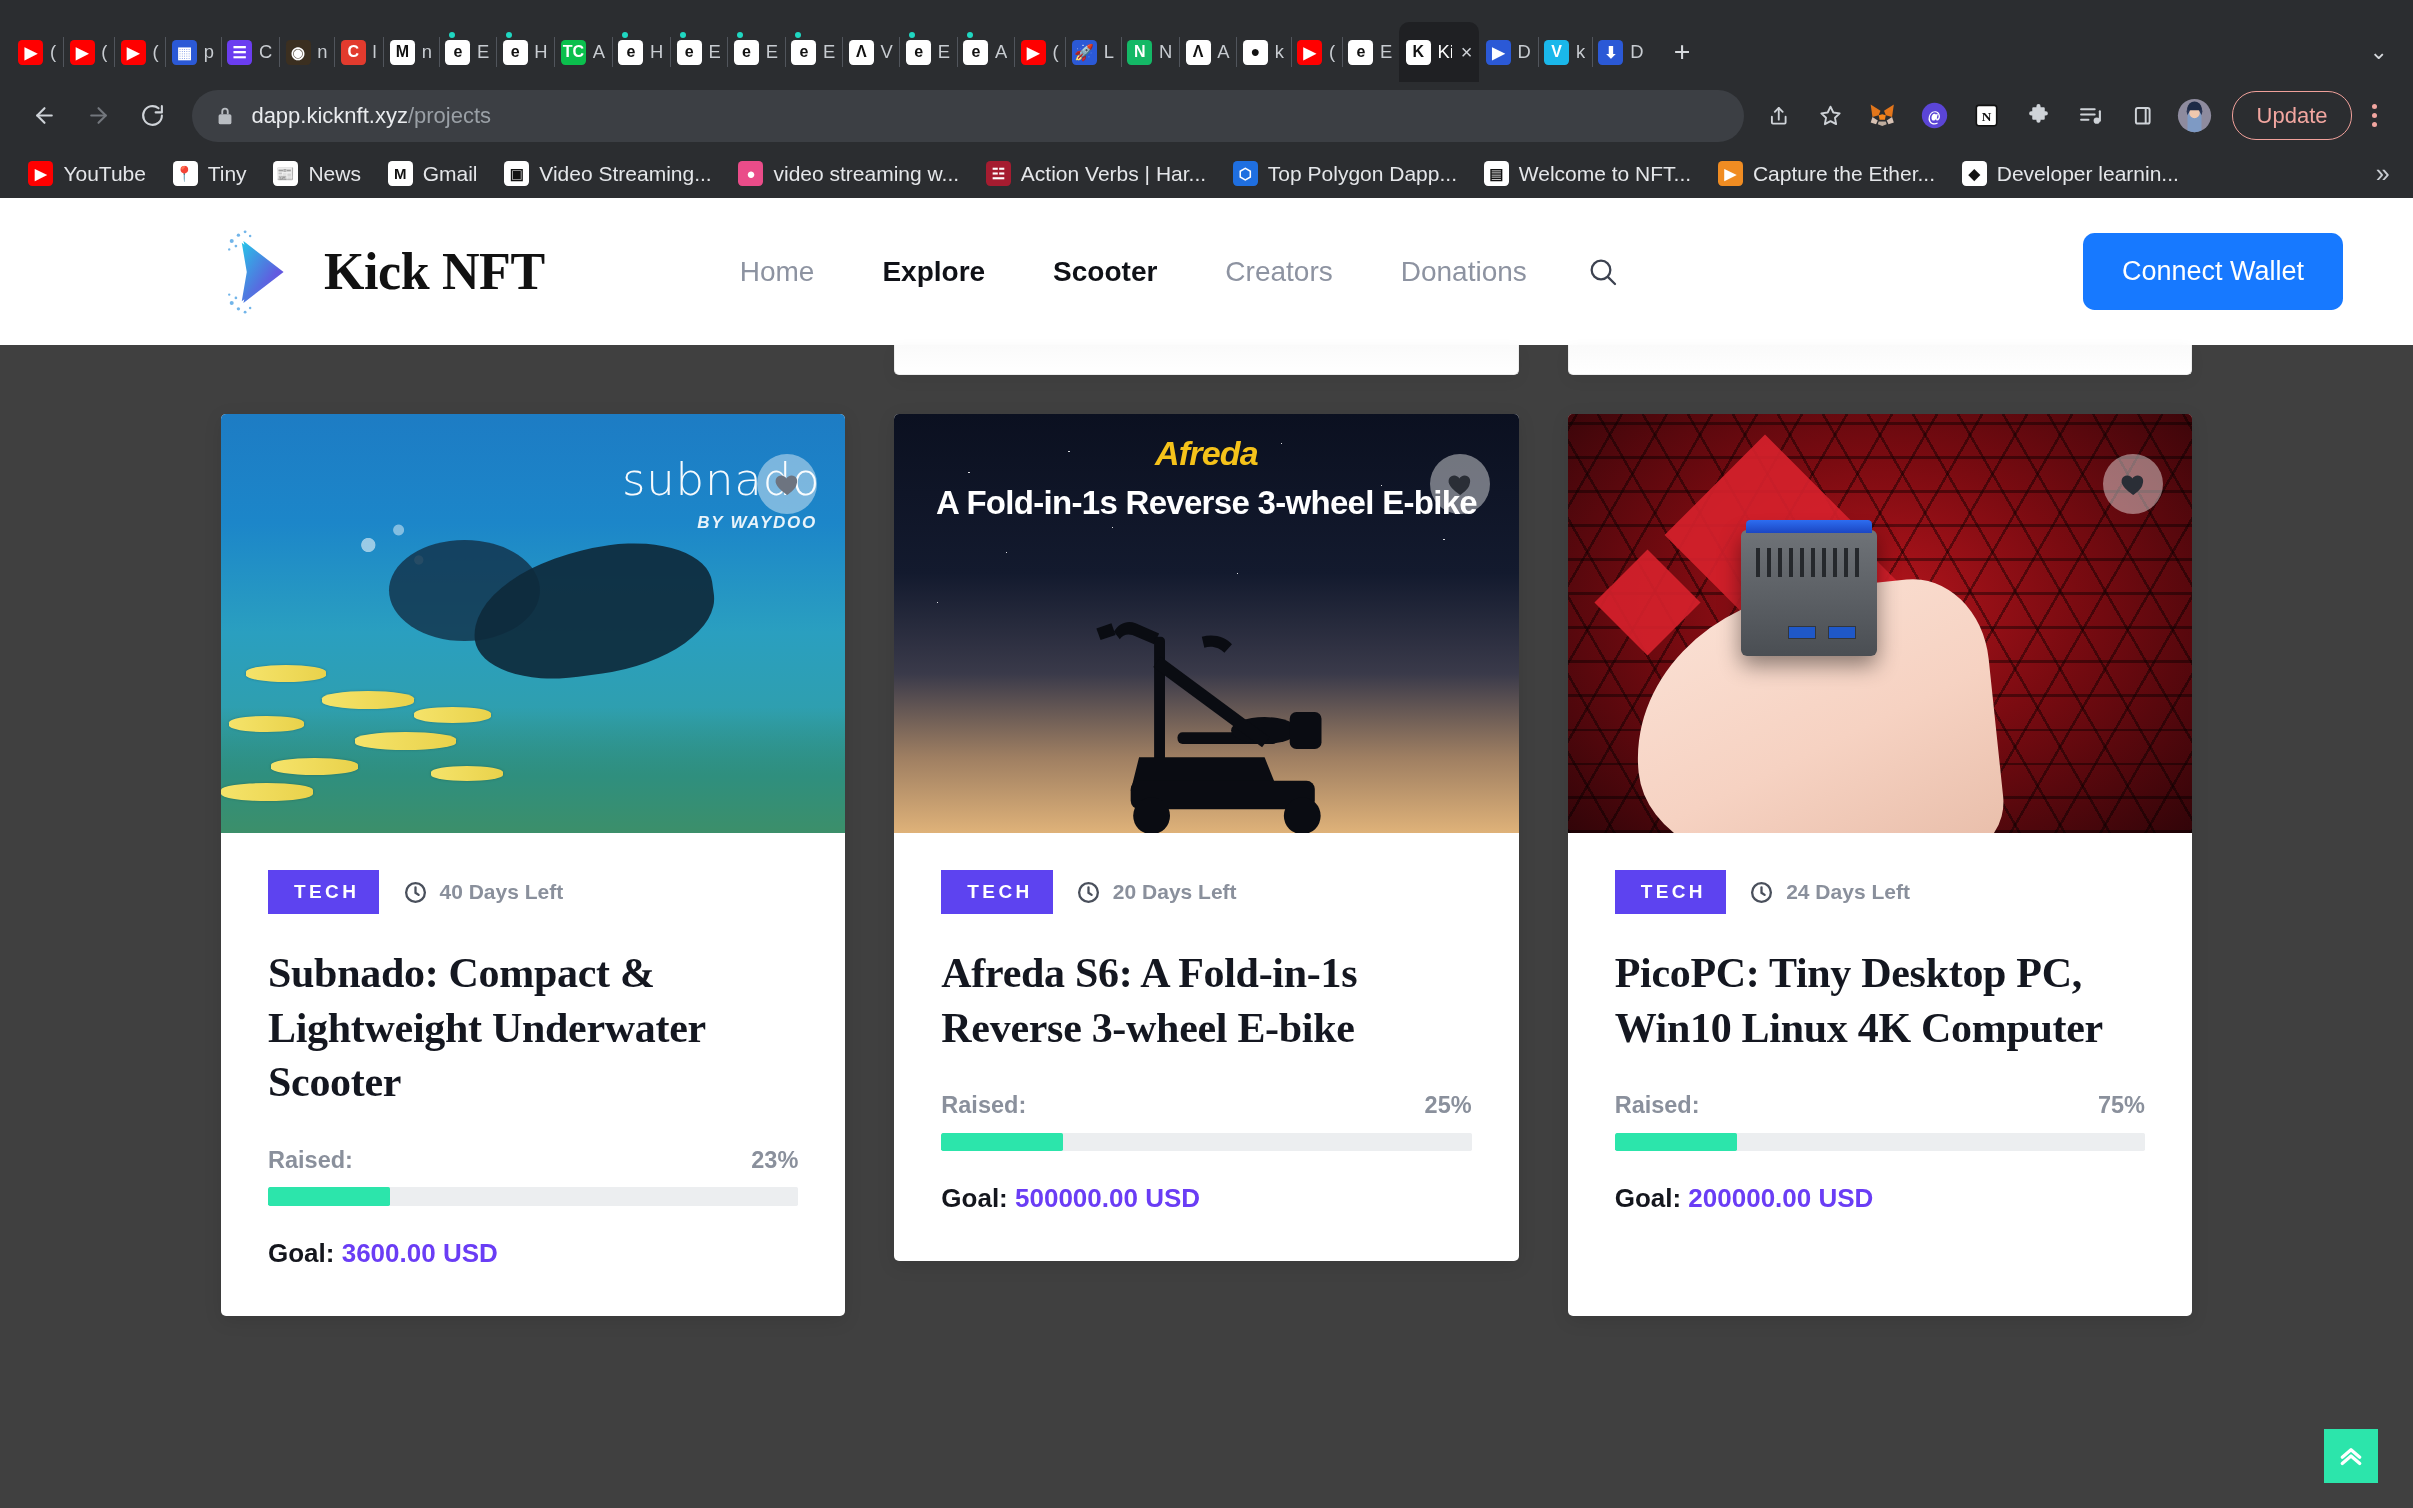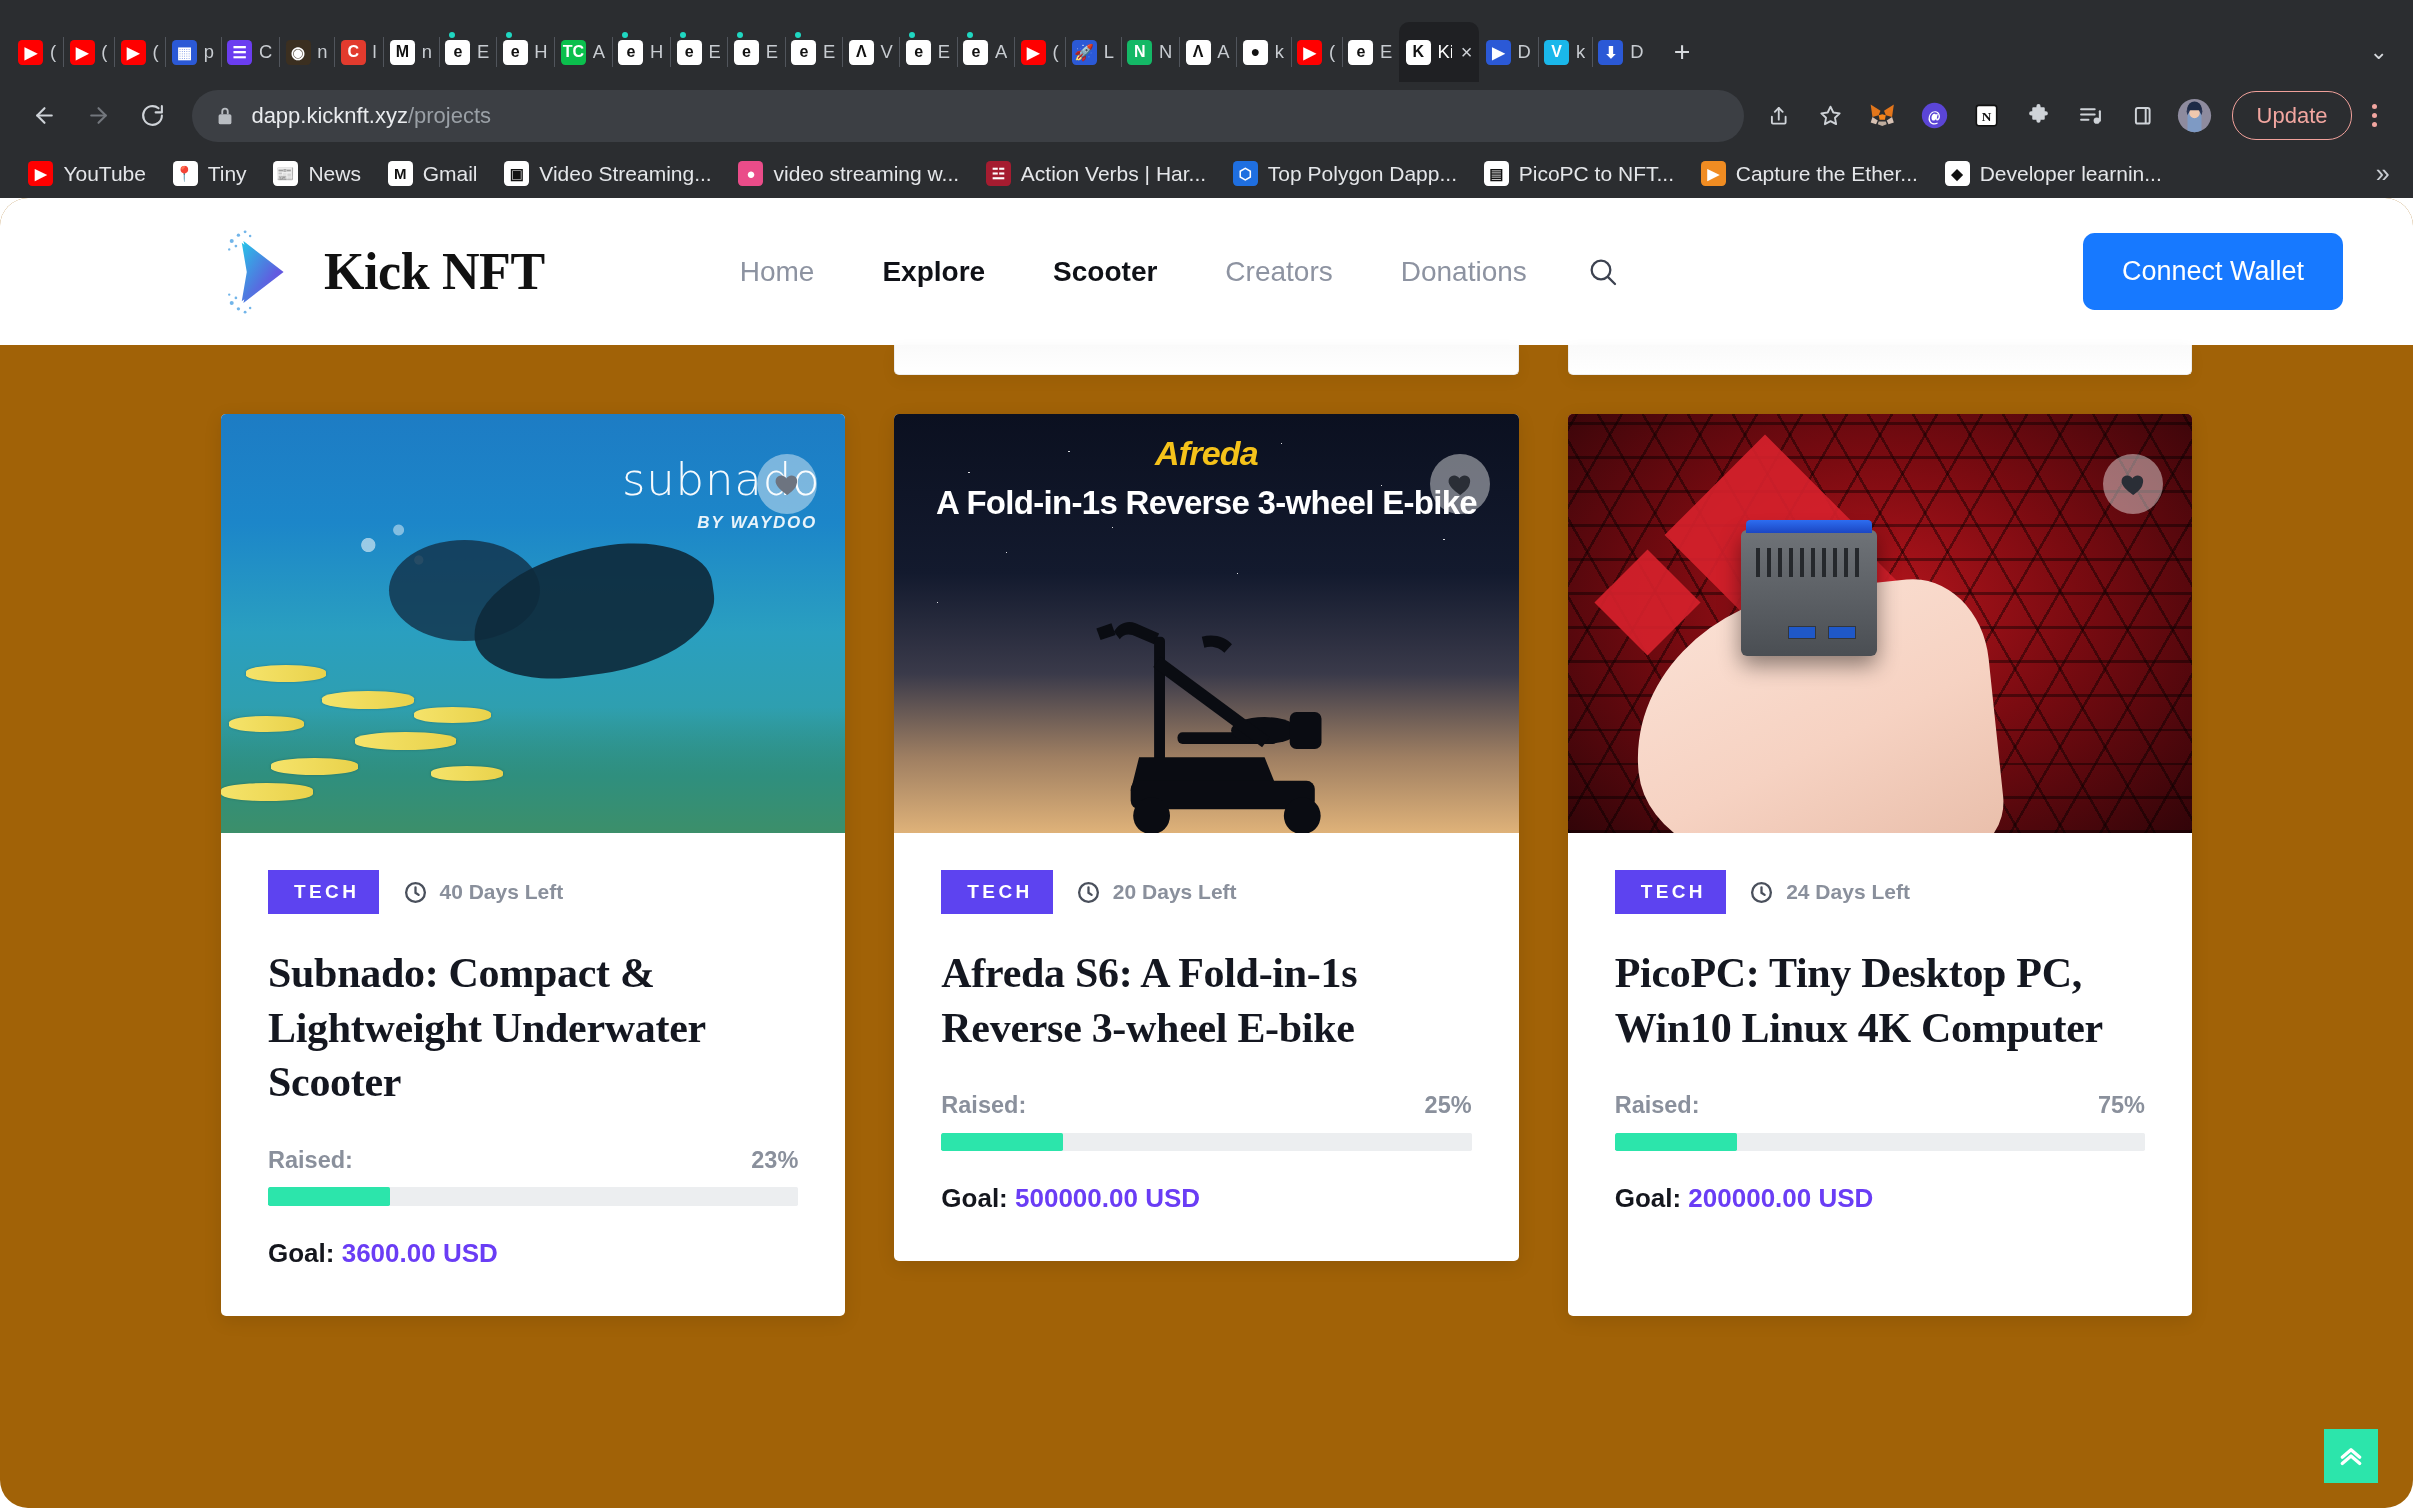--- a/index.html
+++ b/index.html
@@ -96,21 +96,21 @@
     white-space: nowrap; flex: 0 0 auto; border-radius: 6.7px;
   }
   .bm .bmico {
     width: 25px; height: 25px; flex: 0 0 25px; border-radius: 4.2px;
     display: flex; align-items: center; justify-content: center;
     font-size: 15px; font-weight: bold; color: #fff; overflow: hidden;
   }
   .bm-overflow { margin-left: auto; color: #c8ccd1; font-size: 25px; padding-right: 8.4px; }
 
   
-  .viewport { flex: 1 1 auto; background: #a16207; position: relative; overflow: hidden; border-radius: 28px; }
+  .viewport { flex: 1 1 auto; background: #404040; position: relative; overflow: hidden; }
 
   .site-header {
     height: 147px; display: flex; align-items: center;
     padding: 0 70px 0 225px; background: #fff;
   }
   .logo { display: flex; align-items: center; gap: 22px; flex: 0 0 auto; }
   .logo-mark { width: 77px; height: 92px; flex: 0 0 77px; }
   .logo-text {
     font-family: "Liberation Serif", serif; font-weight: bold;
     font-size: 52px; color: #111; letter-spacing: -0.4px;
@@ -578,21 +578,21 @@
         <div class="bm">
           <span class="bmico" style="background:#a51c30;color:#fff">☳</span>
           <span>Action Verbs | Har...</span>
         </div>
         <div class="bm">
           <span class="bmico" style="background:#1f6fe0;color:#fff">⬡</span>
           <span>Top Polygon Dapp...</span>
         </div>
         <div class="bm">
           <span class="bmico" style="background:#ffffff;color:#111">▤</span>
-          <span>PicoPC to NFT...</span>
+          <span>Welcome to NFT...</span>
         </div>
         <div class="bm">
           <span class="bmico" style="background:#f08c22;color:#fff">▶</span>
           <span>Capture the Ether...</span>
         </div>
         <div class="bm">
           <span class="bmico" style="background:#ffffff;color:#111">◆</span>
           <span>Developer learnin...</span>
         </div>
         <div class="bm-overflow">»</div>

